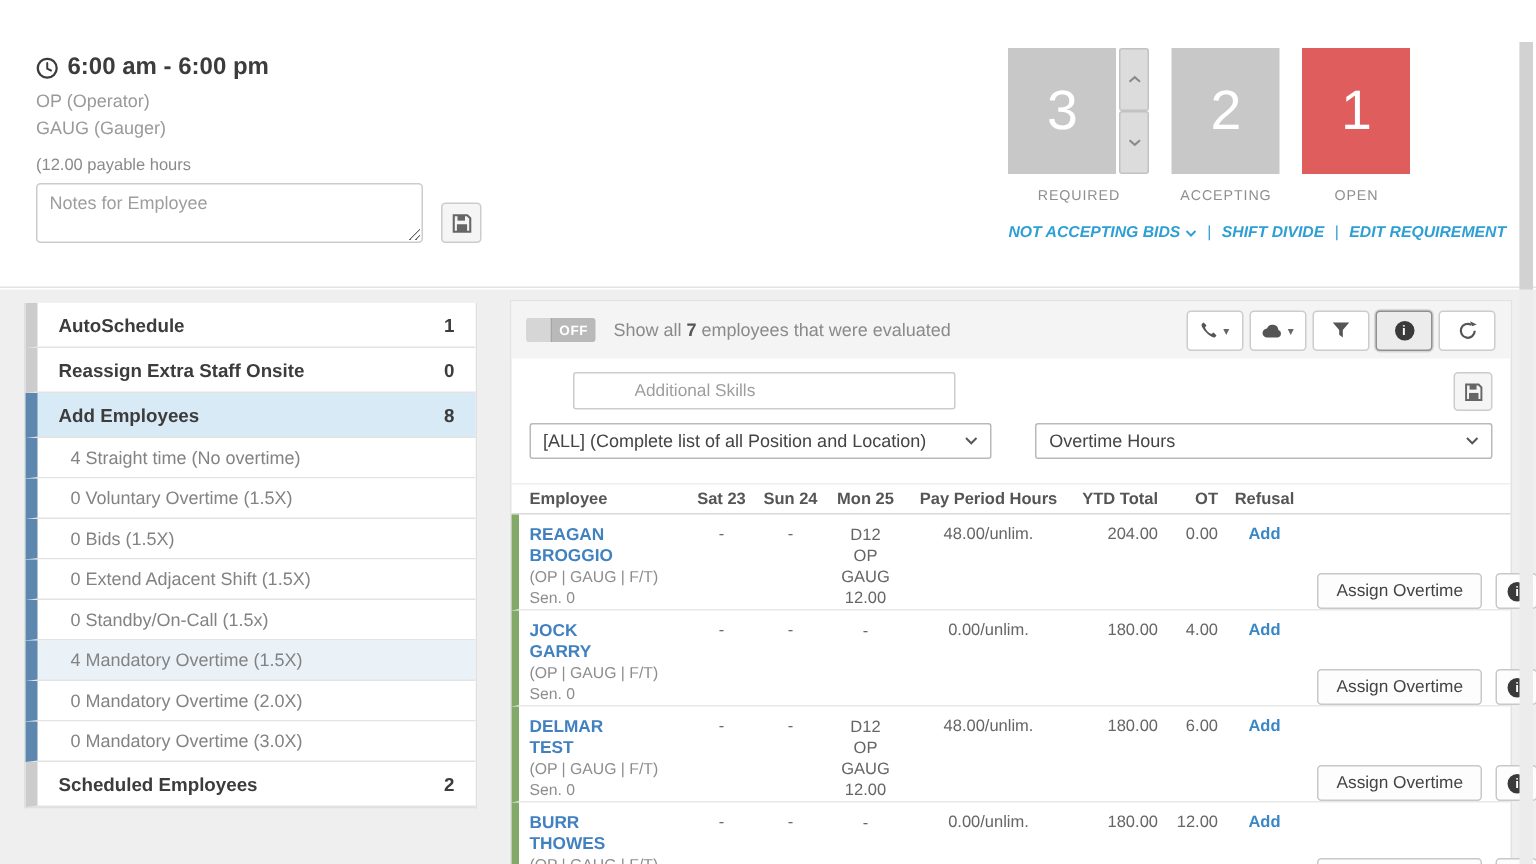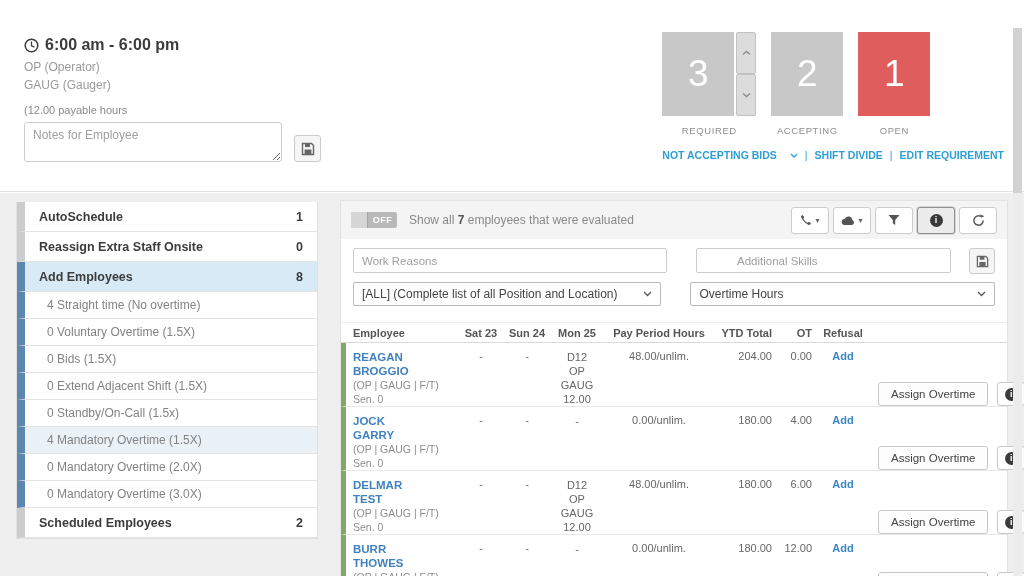--- a/index.html
+++ b/index.html
@@ -37,21 +37,21 @@
   .stat-box { width:72px; height:84px; display:flex; align-items:center; justify-content:center;
     color:#fff; font-size:37px; }
   .stat-gray { background:#c8c8c8; }
   .stat-red { background:#df5d5d; }
   .spinner { width:20px; height:84px; display:flex; flex-direction:column; margin-left:2px; }
   .spin-btn { flex:1; background:#dcdcdc; border:1px solid #c2c2c2; display:flex;
     align-items:center; justify-content:center; cursor:pointer; border-radius:2px; }
   .stat-label { margin-top:9px; font-size:9.5px; color:#8f8f8f; letter-spacing:.6px; }
   .req-links { margin-top:13px; display:flex; justify-content:flex-end; align-items:center; gap:7px;
     font-size:10.5px; font-weight:bold; color:#2e9fd4; }
-  .req-link { cursor:pointer; display:flex; align-items:center; gap:13px; white-space:nowrap; }
+  .req-link { cursor:pointer; display:flex; align-items:center; gap:3px; white-space:nowrap;font-style:italic; }
   .link-sep { color:#2e9fd4; font-weight:normal; }
 
   
   .content { position:absolute; top:193px; left:0; width:1024px; height:383px; background:#efefef; }
 
   
   .sidebar { position:absolute; top:9px; left:16px; width:302px; background:#fff;
     border:1px solid #e0e0e0; border-top:none; }
   .sb-item { display:flex; align-items:center; justify-content:space-between;
     border-bottom:1px solid #e3e3e3; border-left:8px solid #ccc; padding:0 14px; cursor:pointer; background:#fff; }
@@ -278,21 +278,20 @@
             <svg width="13" height="13" viewBox="0 0 14 14">
               <path d="M12 7A5 5 0 1 1 9.5 2.7" fill="none" stroke="#555" stroke-width="1.6"></path>
               <path d="M8.7 0.2l1.3 3.6 3.4-1.3z" fill="#555"></path>
               </svg>
           </button>
         </div>
       </div>
 
       <div class="filters">
         <div class="filter-row">
-          <input class="txt-input input-work" placeholder="Work Reasons" style="">
           <input class="txt-input input-skills" placeholder="Additional Skills" style="">
           <button class="sq-btn">
             <svg width="13" height="13" viewBox="0 0 14 14">
               <path d="M1.5 1.5h9l2 2v9h-11z" fill="none" stroke="#666" stroke-width="1.4"></path>
               <rect x="4" y="1.5" width="5" height="3.6" fill="#666"></rect>
               <rect x="3.6" y="7.5" width="6.8" height="5" fill="#666"></rect>
               </svg>
           </button>
         </div>
         <div class="filter-row">

